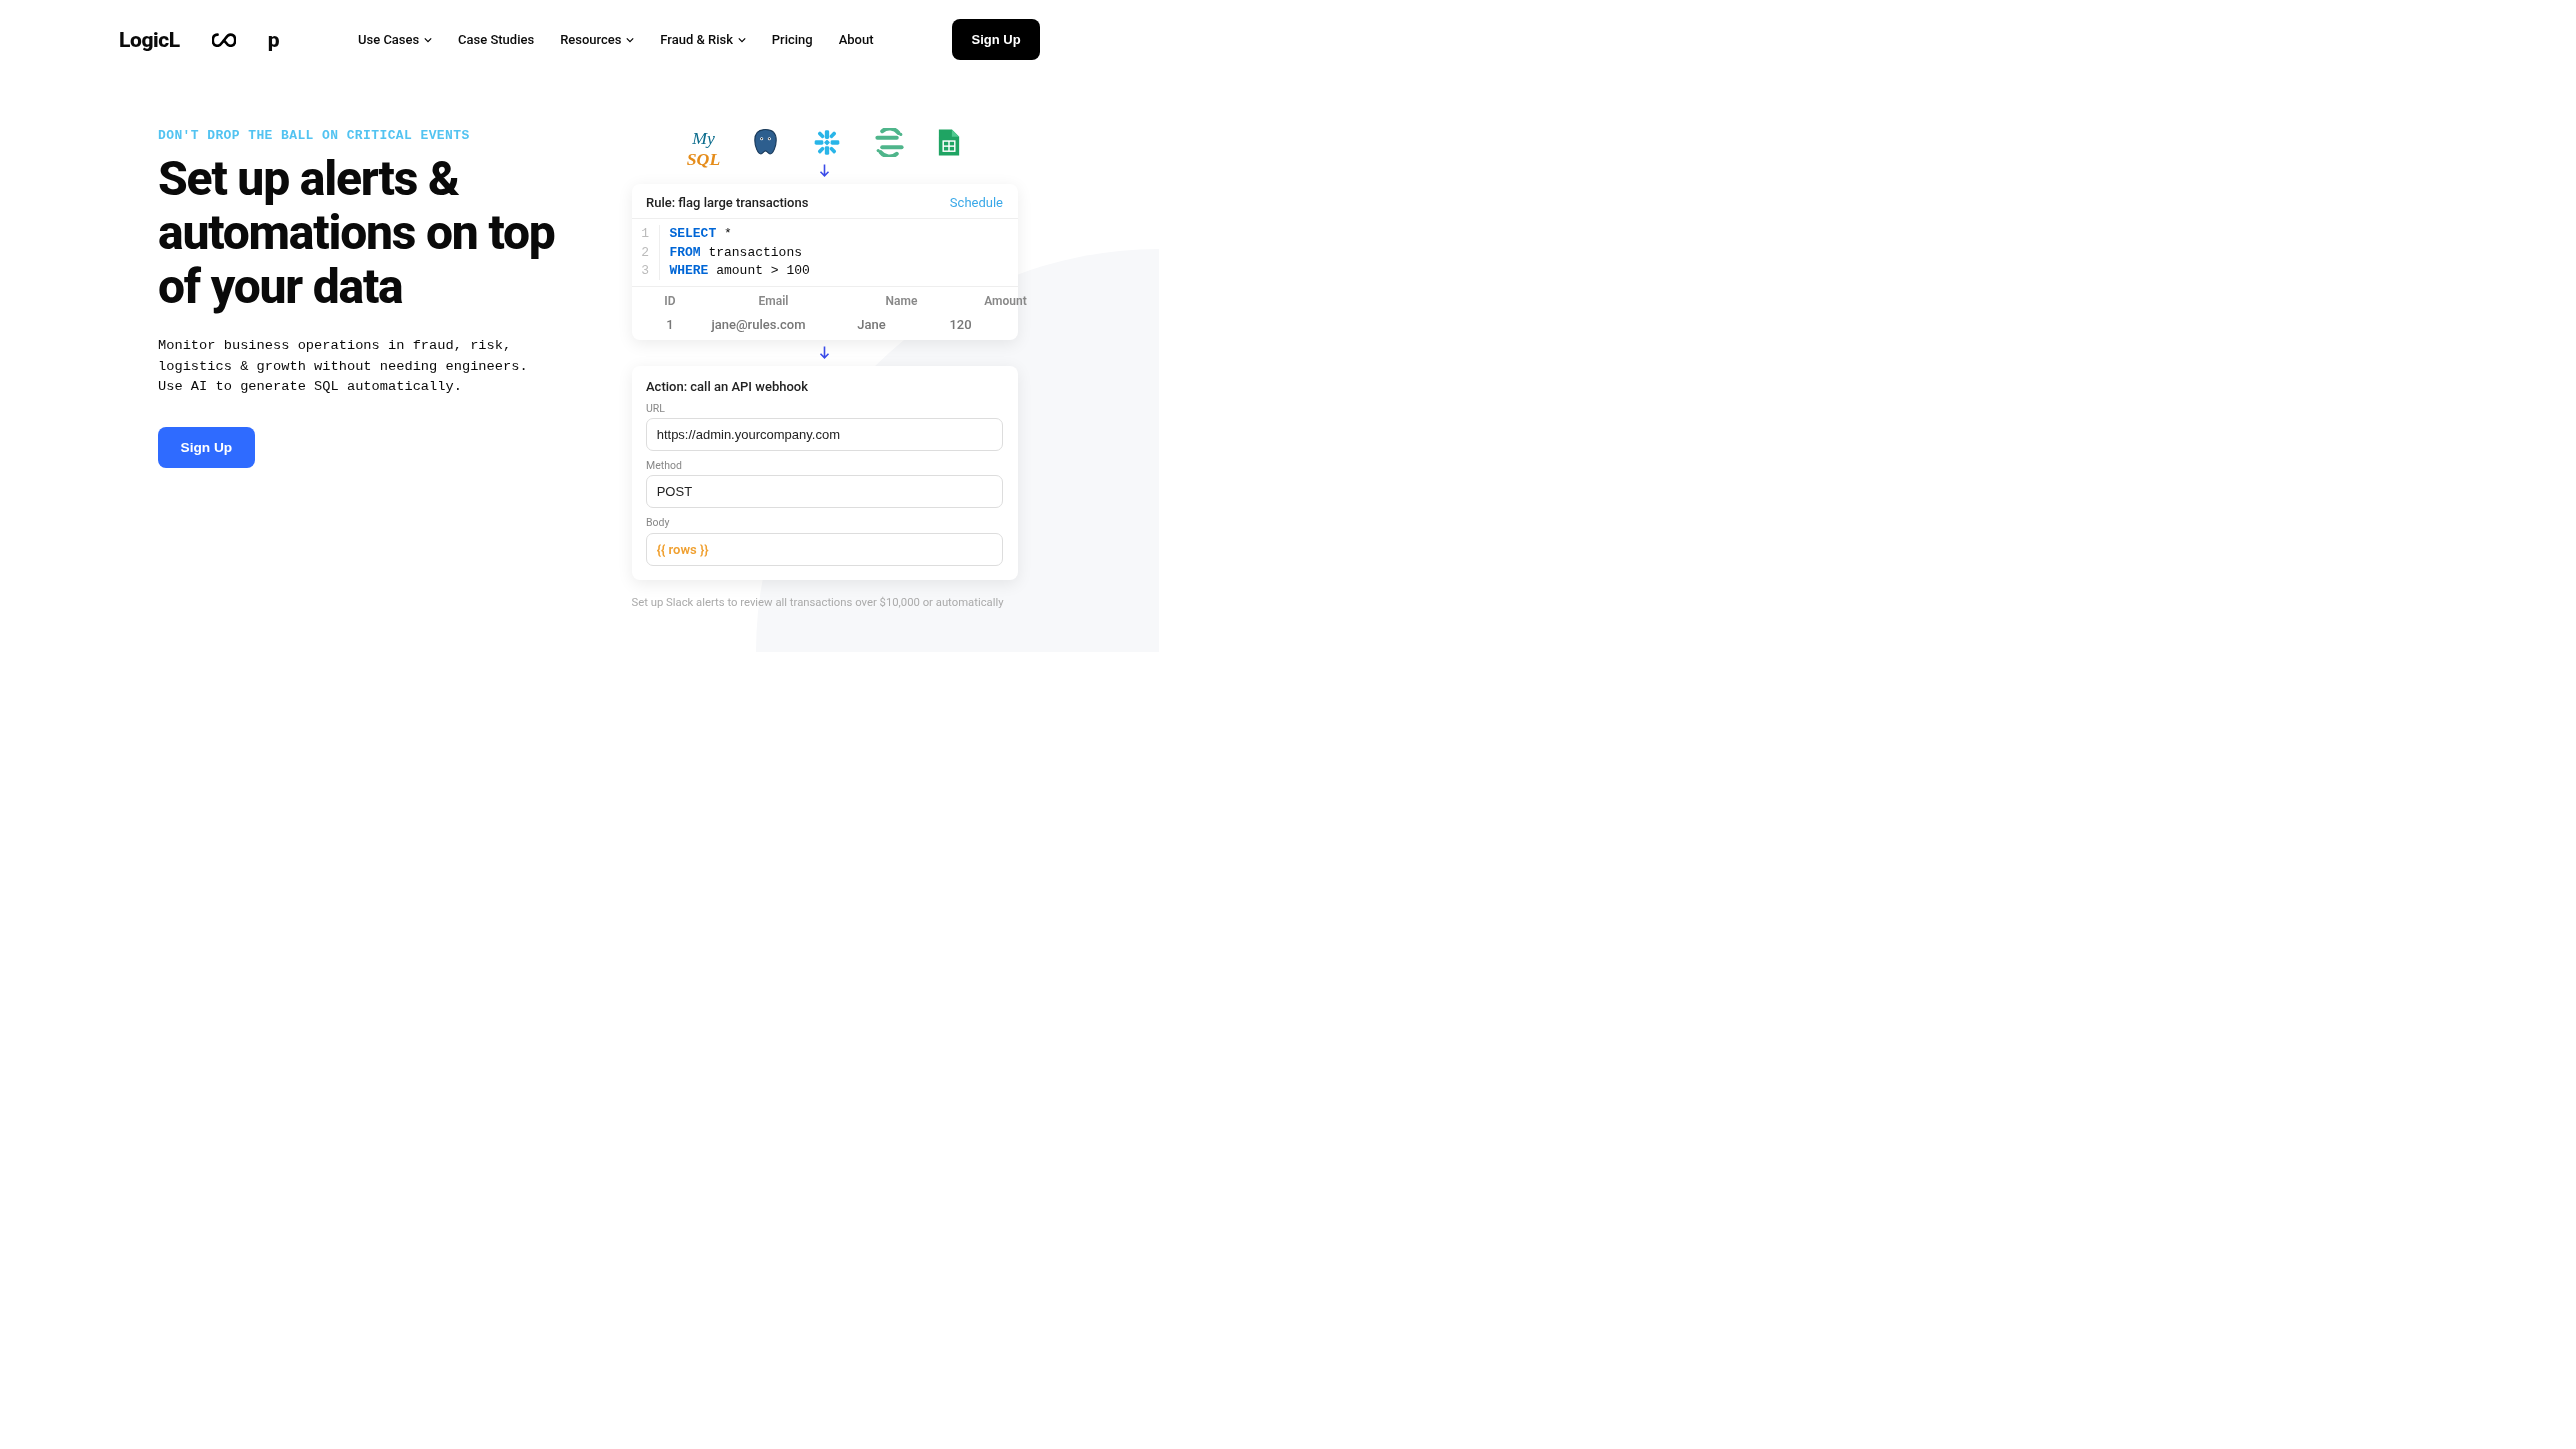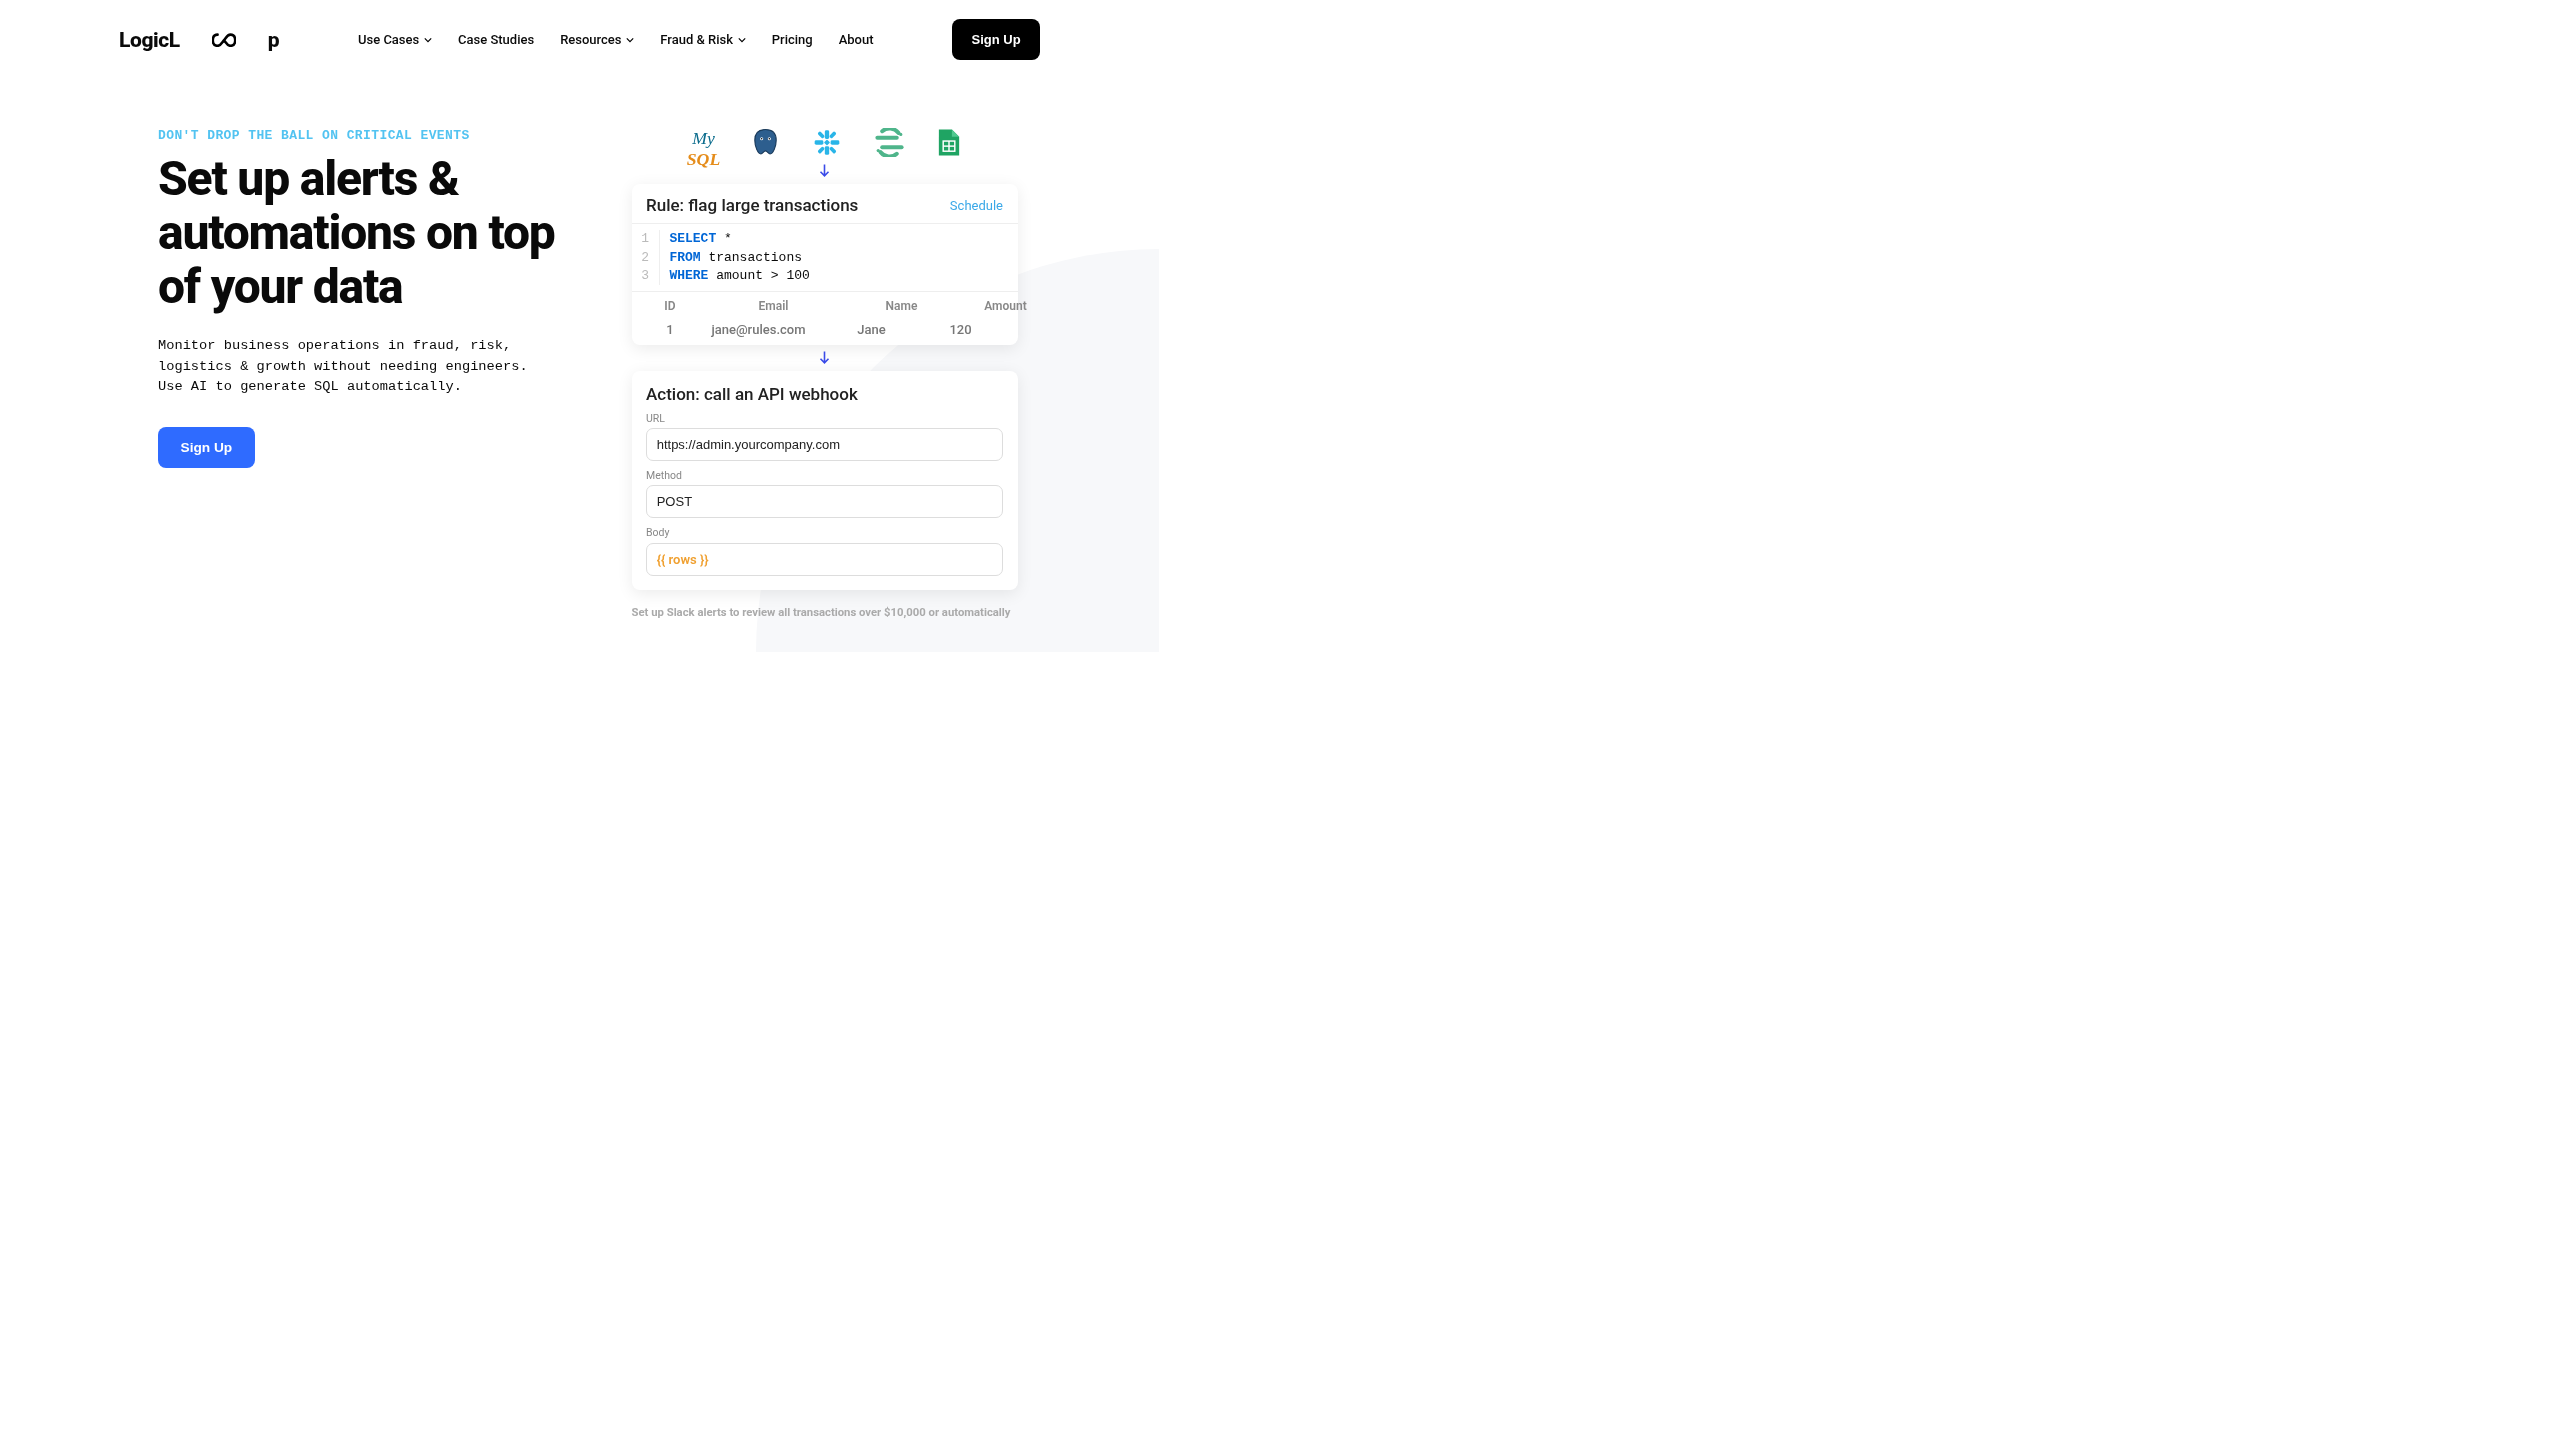--- a/index.html
+++ b/index.html
@@ -164,21 +164,21 @@
   margin: 0 auto;
   width: 386px;
 }
 .card-header {
   display: flex;
   justify-content: space-between;
   align-items: center;
   padding: 11.3px 14.5px 8px;
 }
 .card-title {
-  font-size: 17px;
+  font-size: 13px;
   font-weight: 500;
   color: #222;
 }
 .schedule {
   color: #3aa8e8;
   font-size: 13px;
   cursor: pointer;
 }
 .code-block {
   border-top: 0.8px solid #eee;
@@ -234,21 +234,20 @@
 }
 
 .footnote {
   color: #aaa;
   font-size: 11.3px;
   text-align: left;
   margin-top: 16px;
   width: 386px;
   margin-left: auto;
   margin-right: auto;
-  font-weight: bold;
 }
 
 
 .bg-curve {
   position: absolute;
   right: 0;
   bottom: 0;
   width: 403px;
   height: 403px;
   background: #f7f8fa;

